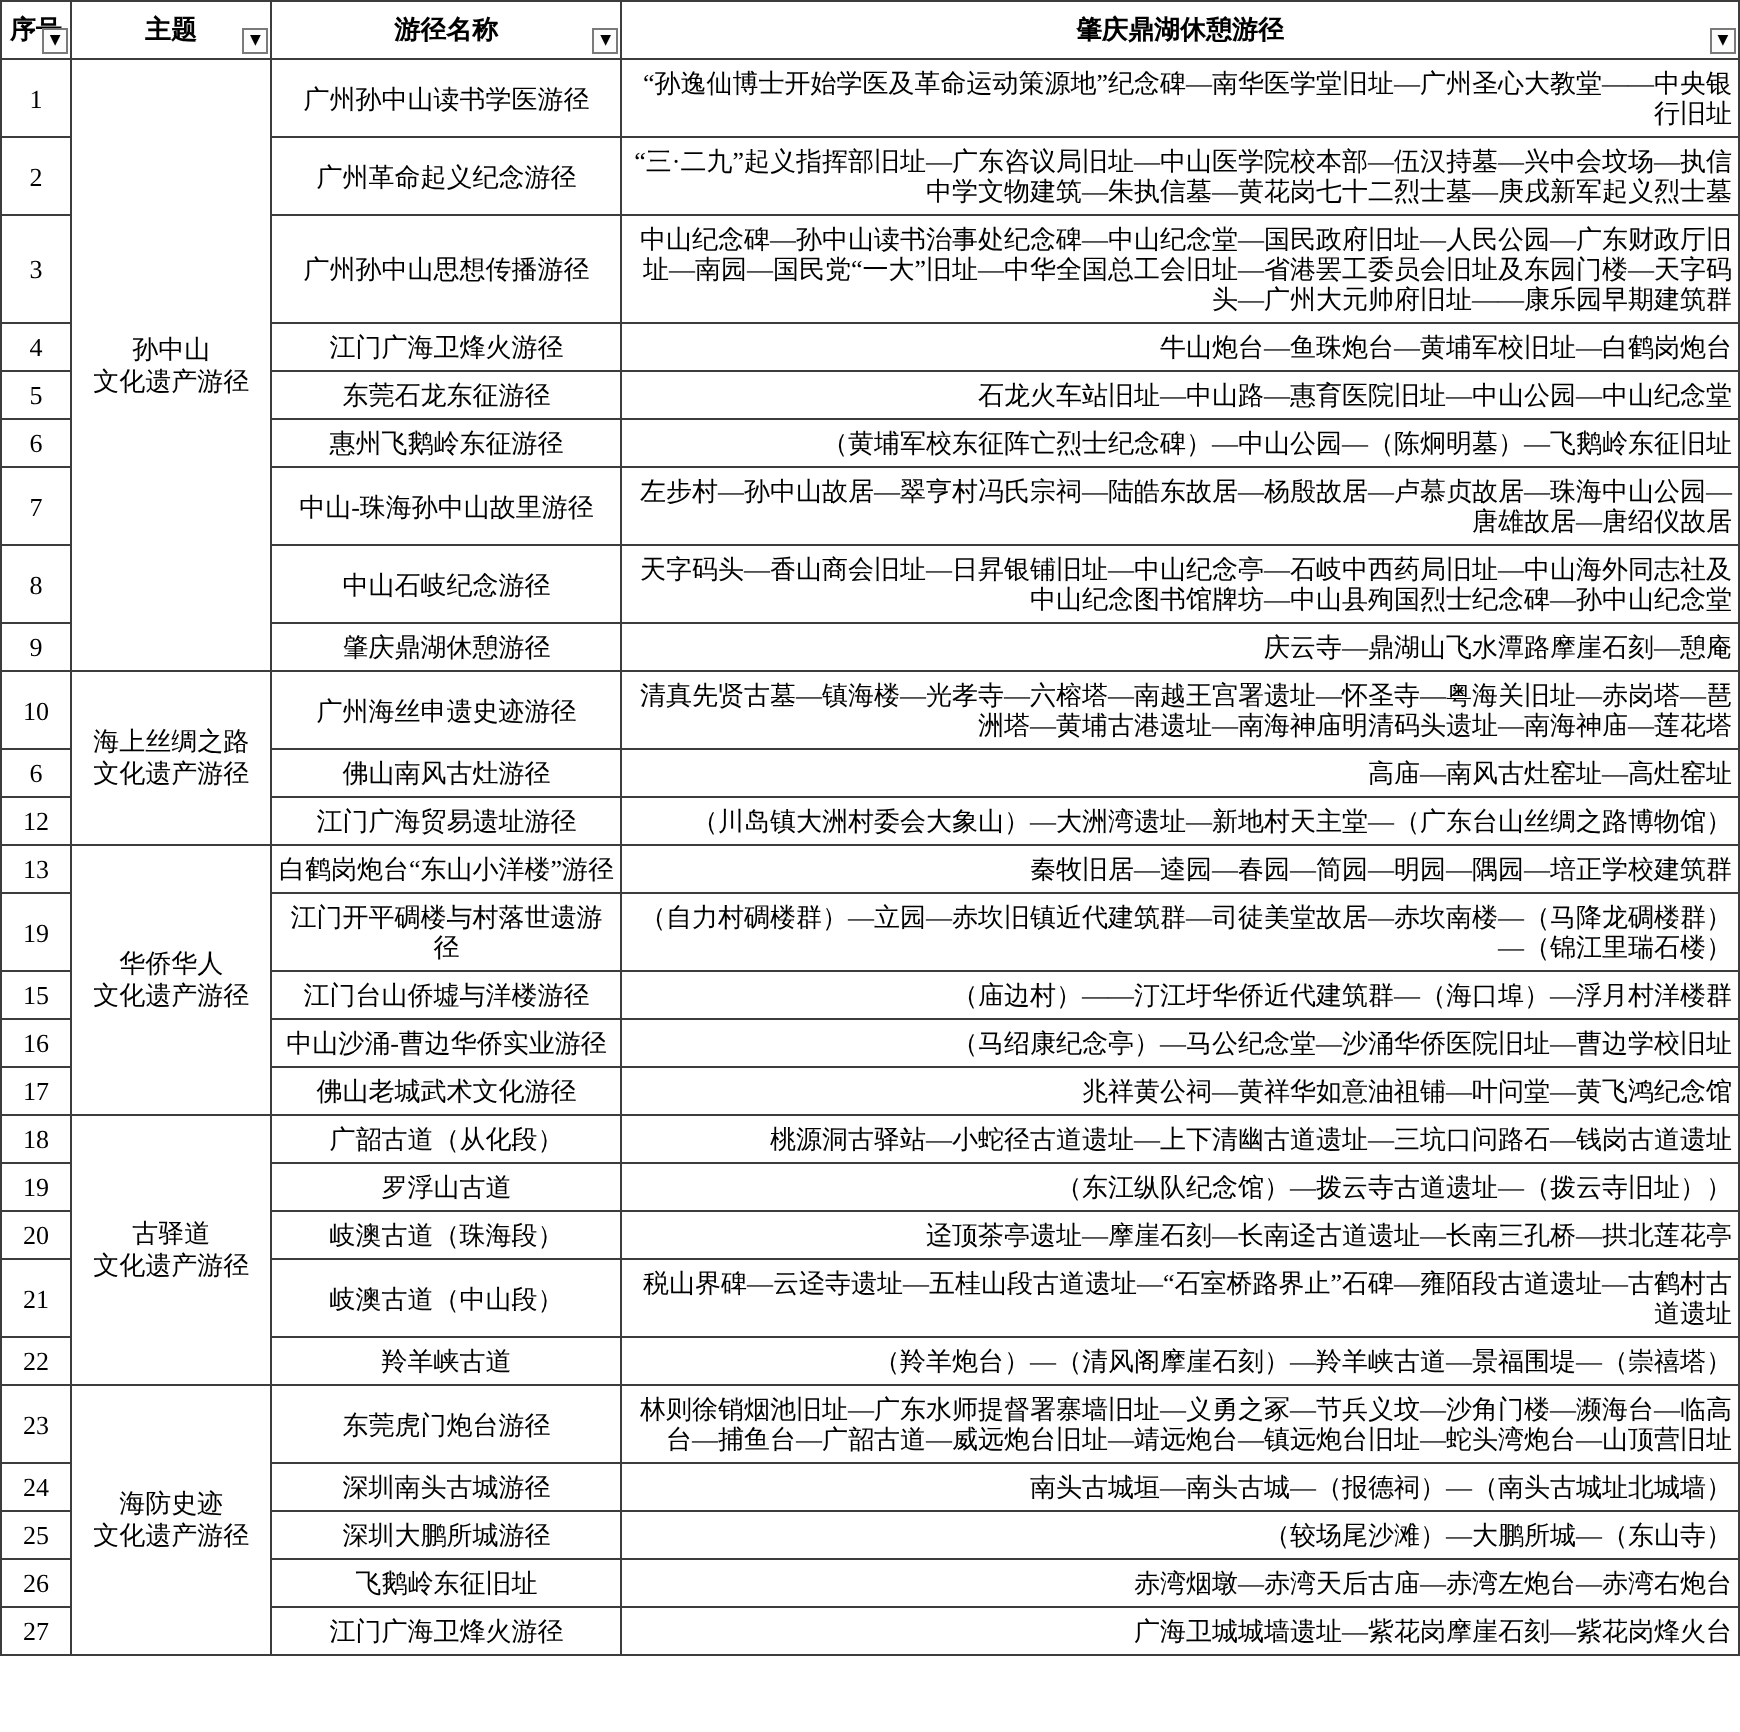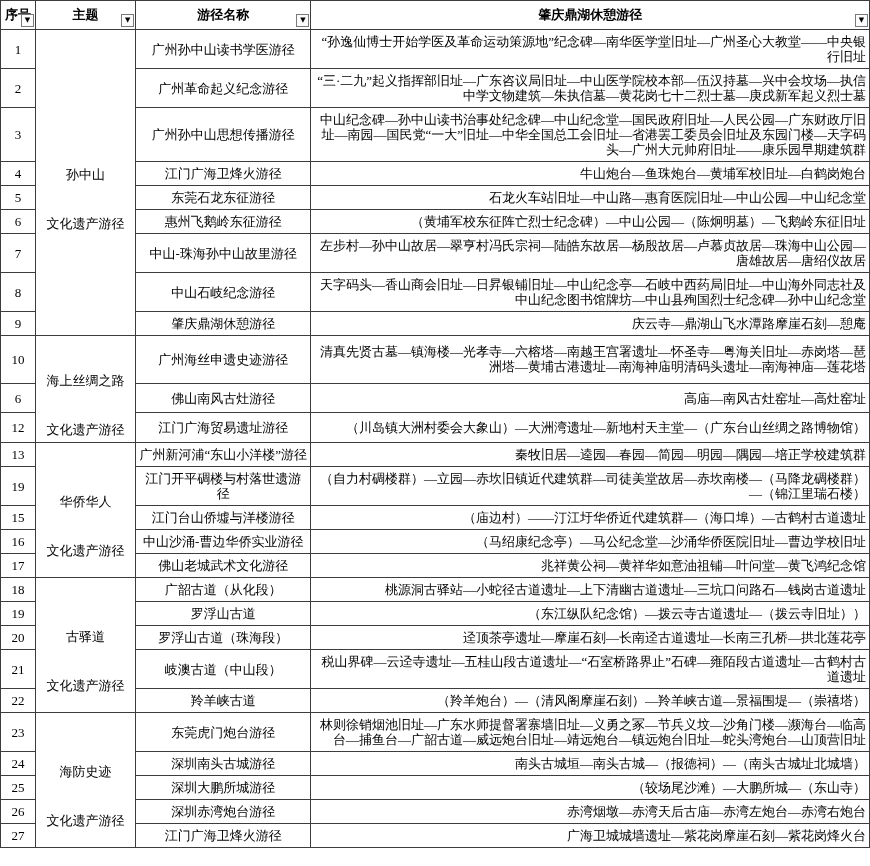--- a/index.html
+++ b/index.html
@@ -61,21 +61,21 @@
     line-height:15px;
     padding:4px 3px;
     background:#fff;
   }
   td.c-no{text-align:center;vertical-align:middle;}
   td.c-theme{
     text-align:center;
     vertical-align:middle;
     padding:2px 2px;
   }
-  td.c-theme div{line-height:16px;margin-top:33px;}
+  td.c-theme div{line-height:16px;}
   td.c-name{
     text-align:center;
     vertical-align:middle;
     padding:4px 4px;
   }
   td.c-points{
     text-align:right;
     vertical-align:middle;
     padding:4px 4px 4px 5px;
   }
@@ -168,32 +168,32 @@
           <td class="c-no">12</td>
           <td class="c-name">江门广海贸易遗址游径</td>
           <td class="c-points">（川岛镇大洲村委会大象山）—大洲湾遗址—新地村天主堂—（广东台山丝绸之路博物馆）</td>
         </tr>
         <tr>
           <td class="c-no">13</td>
           <td class="c-theme" rowspan="5">
             <div>华侨华人</div>
             <div>文化遗产游径</div>
           </td>
-          <td class="c-name">广州新河浦“东山小洋楼”游径</td>
+          <td class="c-name">白鹤岗炮台“东山小洋楼”游径</td>
           <td class="c-points">秦牧旧居—逵园—春园—简园—明园—隅园—培正学校建筑群</td>
         </tr>
         <tr>
           <td class="c-no">19</td>
           <td class="c-name">江门开平碉楼与村落世遗游径</td>
           <td class="c-points">（自力村碉楼群）—立园—赤坎旧镇近代建筑群—司徒美堂故居—赤坎南楼—（马降龙碉楼群）—（锦江里瑞石楼）</td>
         </tr>
         <tr>
           <td class="c-no">15</td>
           <td class="c-name">江门台山侨墟与洋楼游径</td>
-          <td class="c-points">（庙边村）——汀江圩华侨近代建筑群—（海口埠）—古鹤村古道遗址</td>
+          <td class="c-points">（庙边村）——汀江圩华侨近代建筑群—（海口埠）—浮月村洋楼群</td>
         </tr>
         <tr>
           <td class="c-no">16</td>
           <td class="c-name">中山沙涌-曹边华侨实业游径</td>
           <td class="c-points">（马绍康纪念亭）—马公纪念堂—沙涌华侨医院旧址—曹边学校旧址</td>
         </tr>
         <tr>
           <td class="c-no">17</td>
           <td class="c-name">佛山老城武术文化游径</td>
           <td class="c-points">兆祥黄公祠—黄祥华如意油祖铺—叶问堂—黄飞鸿纪念馆</td>
@@ -207,21 +207,21 @@
           <td class="c-name">广韶古道（从化段）</td>
           <td class="c-points">桃源洞古驿站—小蛇径古道遗址—上下清幽古道遗址—三坑口问路石—钱岗古道遗址</td>
         </tr>
         <tr>
           <td class="c-no">19</td>
           <td class="c-name">罗浮山古道</td>
           <td class="c-points">（东江纵队纪念馆）—拨云寺古道遗址—（拨云寺旧址））</td>
         </tr>
         <tr>
           <td class="c-no">20</td>
-          <td class="c-name">罗浮山古道（珠海段）</td>
+          <td class="c-name">岐澳古道（珠海段）</td>
           <td class="c-points">迳顶茶亭遗址—摩崖石刻—长南迳古道遗址—长南三孔桥—拱北莲花亭</td>
         </tr>
         <tr>
           <td class="c-no">21</td>
           <td class="c-name">岐澳古道（中山段）</td>
           <td class="c-points">税山界碑—云迳寺遗址—五桂山段古道遗址—“石室桥路界止”石碑—雍陌段古道遗址—古鹤村古道遗址</td>
         </tr>
         <tr>
           <td class="c-no">22</td>
           <td class="c-name">羚羊峡古道</td>
@@ -241,21 +241,21 @@
           <td class="c-name">深圳南头古城游径</td>
           <td class="c-points">南头古城垣—南头古城—（报德祠）—（南头古城址北城墙）</td>
         </tr>
         <tr>
           <td class="c-no">25</td>
           <td class="c-name">深圳大鹏所城游径</td>
           <td class="c-points">（较场尾沙滩）—大鹏所城—（东山寺）</td>
         </tr>
         <tr>
           <td class="c-no">26</td>
-          <td class="c-name">深圳赤湾炮台游径</td>
+          <td class="c-name">飞鹅岭东征旧址</td>
           <td class="c-points">赤湾烟墩—赤湾天后古庙—赤湾左炮台—赤湾右炮台</td>
         </tr>
         <tr>
           <td class="c-no">27</td>
           <td class="c-name">江门广海卫烽火游径</td>
           <td class="c-points">广海卫城城墙遗址—紫花岗摩崖石刻—紫花岗烽火台</td>
         </tr>
       </tbody>
   </table>
 </div>

